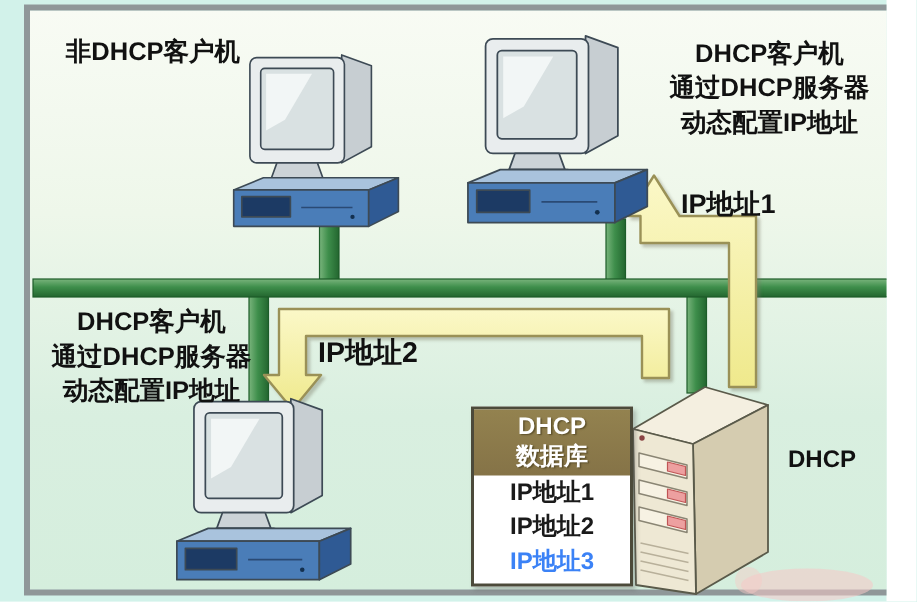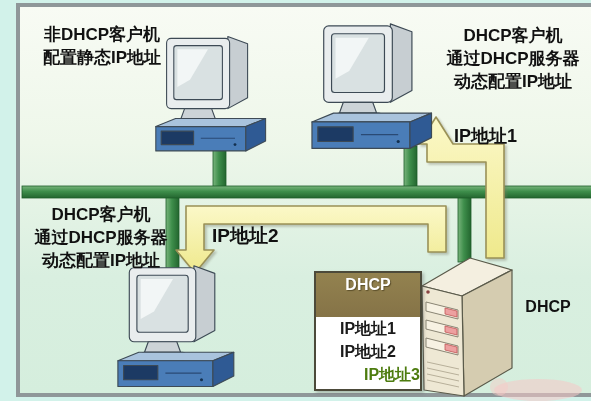--- a/index.html
+++ b/index.html
@@ -12,21 +12,21 @@
   .lbl{position:absolute;font-weight:bold;color:#111;text-align:center;}
   .blk{font-size:17px;line-height:23px;letter-spacing:0px;}
   .iplbl{font-size:18px;line-height:20px;text-align:left;}
   
   #dbbox{position:absolute;left:314px;top:271px;width:104px;height:116px;
     background:#ffffff;border:2px solid #4c4a3a;box-shadow:2px 2px 3px rgba(90,90,90,.35);}
   #dbhead{height:42px;background:linear-gradient(180deg,#93824f,#857347);color:#fff;
     font-weight:bold;text-align:center;font-size:16px;line-height:20px;padding-top:2px;
     text-shadow:1px 1px 1px rgba(60,50,20,.6);}
   .dbrow{height:23px;text-align:center;font-size:16px;font-weight:bold;line-height:23px;color:#1a1a1a;}
-  .dbrow.orange{color:#4d7c0f;text-align:right;}
+  .dbrow.orange{color:#3b82f6;}
 </style>
 </head>
 <body>
 
 <div id="stage">
   <div id="content"></div>
 
   <svg width="611" height="401" viewBox="0 0 611 401">
     <defs>
       <linearGradient id="gH" x1="0" y1="0" x2="0" y2="1">
@@ -127,21 +127,20 @@
     </g>
 
     <g stroke="none">
       <ellipse cx="538" cy="390" rx="44" ry="11" fill="#f6c9c6" opacity="0.55"></ellipse>
       <circle cx="499" cy="387" r="9" fill="#f6c9c6" opacity="0.45"></circle>
     </g>
   </svg>
 
   <div class="lbl blk" style="left:22px;top:23px;width:160px;">
     <div>非DHCP客户机</div>
-    <div>配置静态IP地址</div>
   </div>
 
   <div class="lbl blk" style="left:438px;top:24px;width:150px;">
     <div>DHCP客户机</div>
     <div>通过DHCP服务器</div>
     <div>动态配置IP地址</div>
   </div>
 
   <div class="lbl blk" style="left:18px;top:203px;width:166px;">
     <div>DHCP客户机</div>
@@ -152,18 +151,19 @@
   <div class="lbl iplbl" style="left:454px;top:126px;">IP地址1</div>
   <div class="lbl iplbl" style="left:212px;top:226px;font-size:19px;">IP地址2</div>
 
   <div class="lbl" style="left:512px;top:296px;width:72px;font-size:16px;line-height:21px;">
     <div>DHCP</div>
   </div>
 
   <div id="dbbox">
     <div id="dbhead">
       <div>DHCP</div>
+      <div>数据库</div>
     </div>
     <div class="dbrow">IP地址1</div>
     <div class="dbrow">IP地址2</div>
     <div class="dbrow orange">IP地址3</div>
   </div>
 </div>
 
 </body></html>

